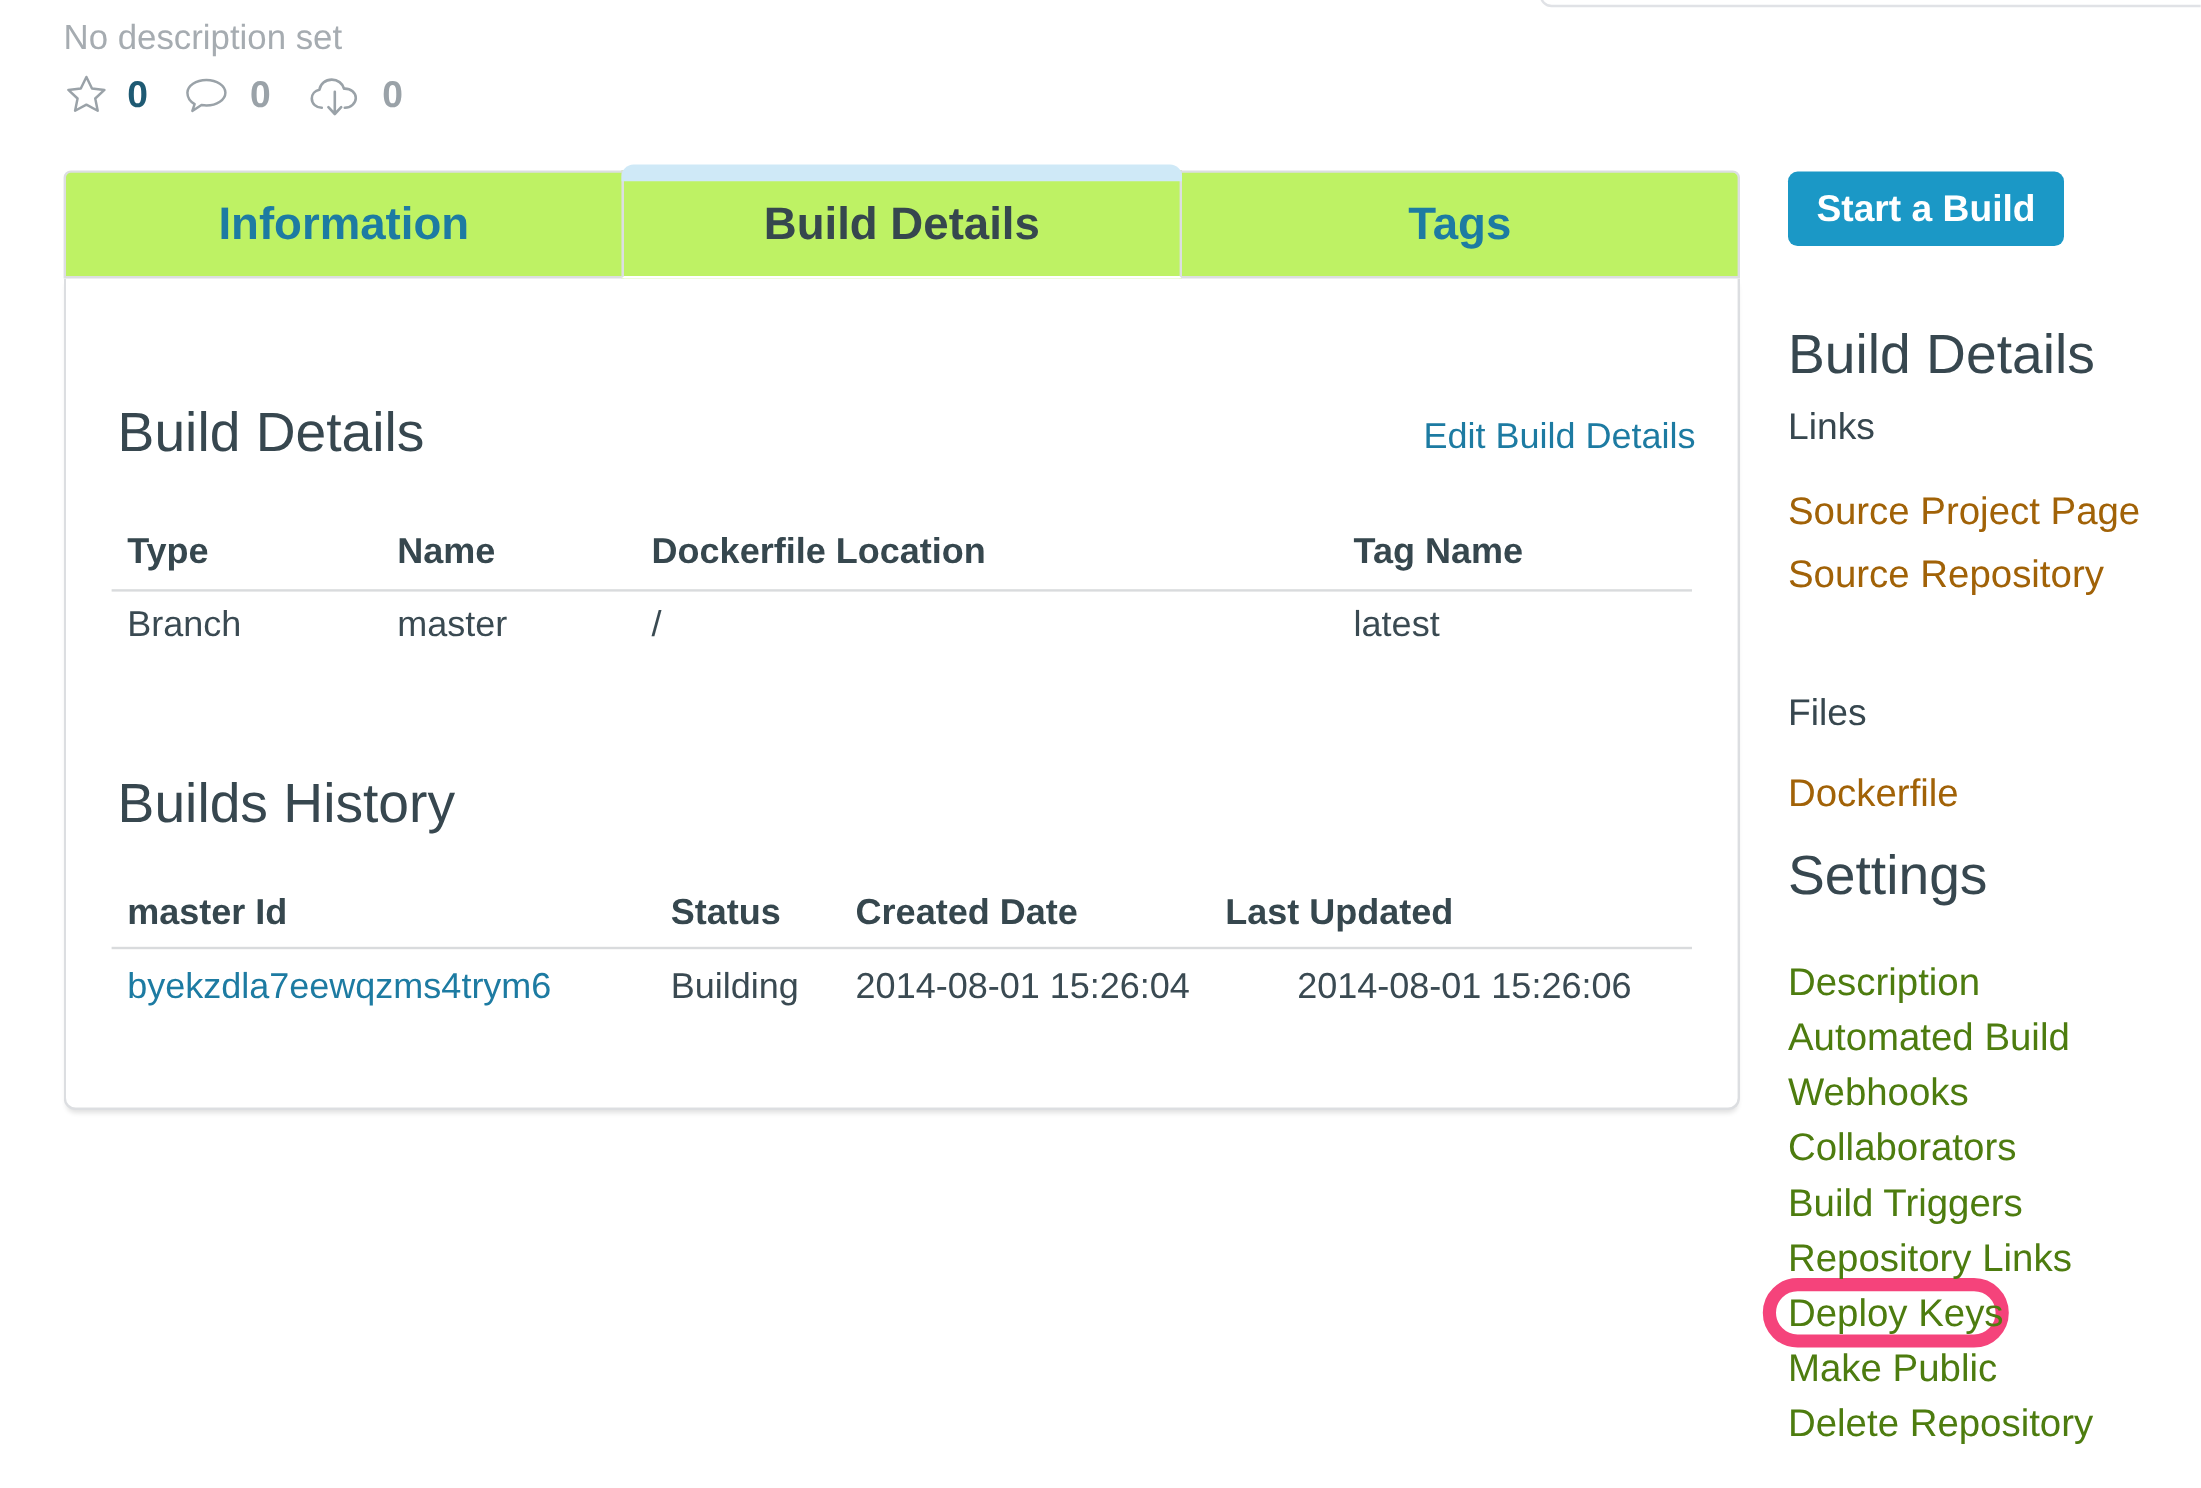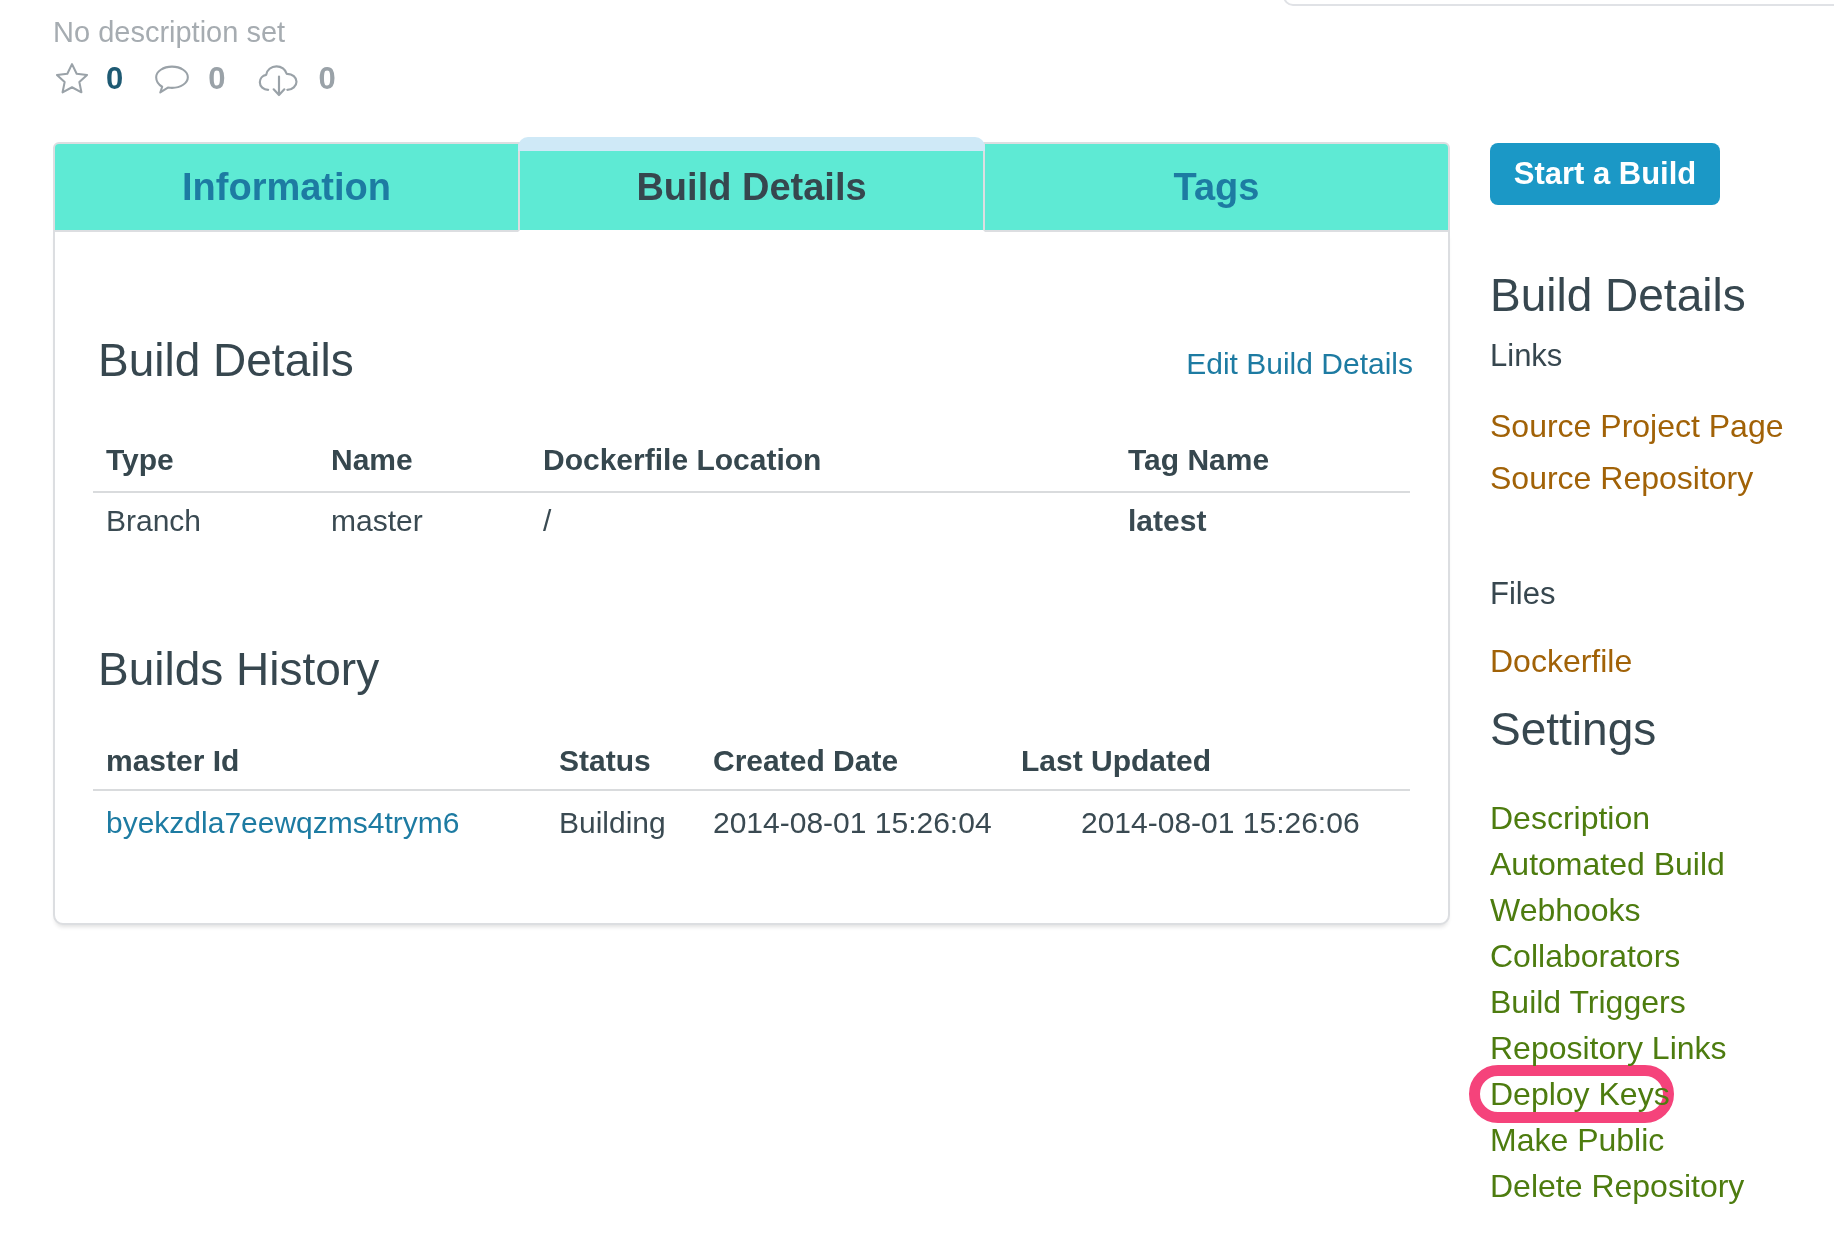--- a/index.html
+++ b/index.html
@@ -14,21 +14,21 @@
   
   .description { position:absolute; left:53px; top:16px; font-size:29px; color:#a6acb1; }
   .stats { position:absolute; left:53px; top:56px; display:flex; align-items:center; height:46px; }
   .stat-group { display:flex; align-items:center; margin-right:28px; }
   .stat-group .icon { display:flex; align-items:center; }
   .stat-count { font-size:31px; font-weight:700; color:#9aa2a8; margin-left:15px; }
   .stat-count.star { color:#1e5a73; }
 
   
   .tabs { position:absolute; left:53px; top:142px; width:1397px; height:90px; display:flex; z-index:3; }
-  .tab { flex:1 1 0; background:#5eead4; border:2px solid #dcdee1; display:flex; align-items:center;
+  .tab { flex:1 1 0; background:#bef264; border:2px solid #dcdee1; display:flex; align-items:center;
     justify-content:center; font-size:38px; font-weight:600; color:#1d7ba2; position:relative; cursor:pointer; }
   .tab + .tab { margin-left:-2px; }
   .tab:first-child { border-top-left-radius:6px; }
   .tab:last-child { border-top-right-radius:6px; }
   .tab.active { color:#36474e; border-bottom-color:#ffffff; z-index:2; }
   .tab-cap { display:none; }
   .tab.active .tab-cap { display:block; position:absolute; top:-7px; left:-2px; right:-2px; height:14px;
     background:#cfe9f7; border-radius:10px 10px 0 0; }
 
   
@@ -116,21 +116,21 @@
 
       <div class="thead-cell" style="left:51px;   top:213px;">Type</div>
       <div class="thead-cell" style="left:276px;  top:213px;">Name</div>
       <div class="thead-cell" style="left:488px;  top:213px;">Dockerfile Location</div>
       <div class="thead-cell" style="left:1073px; top:213px;">Tag Name</div>
       <div class="tline" style="top:259px;"></div>
 
       <div class="tcell" style="left:51px;   top:274px;">Branch</div>
       <div class="tcell" style="left:276px;  top:274px;">master</div>
       <div class="tcell" style="left:488px;  top:274px;">/</div>
-      <div class="tcell" style="left:1073px; top:274px;font-weight:bold;">latest</div>
+      <div class="tcell" style="left:1073px; top:274px;">latest</div>
 
       <div class="h2" style="left:43px; top:414px;">Builds History</div>
 
       <div class="thead-cell" style="left:51px;   top:514px;">master Id</div>
       <div class="thead-cell" style="left:504px;  top:514px;">Status</div>
       <div class="thead-cell" style="left:658px;  top:514px;">Created Date</div>
       <div class="thead-cell" style="left:966px; top:514px;">Last Updated</div>
       <div class="tline" style="top:557px;"></div>
 
       <a class="tcell link" style="left:51px; top:576px;">byekzdla7eewqzms4trym6</a>

